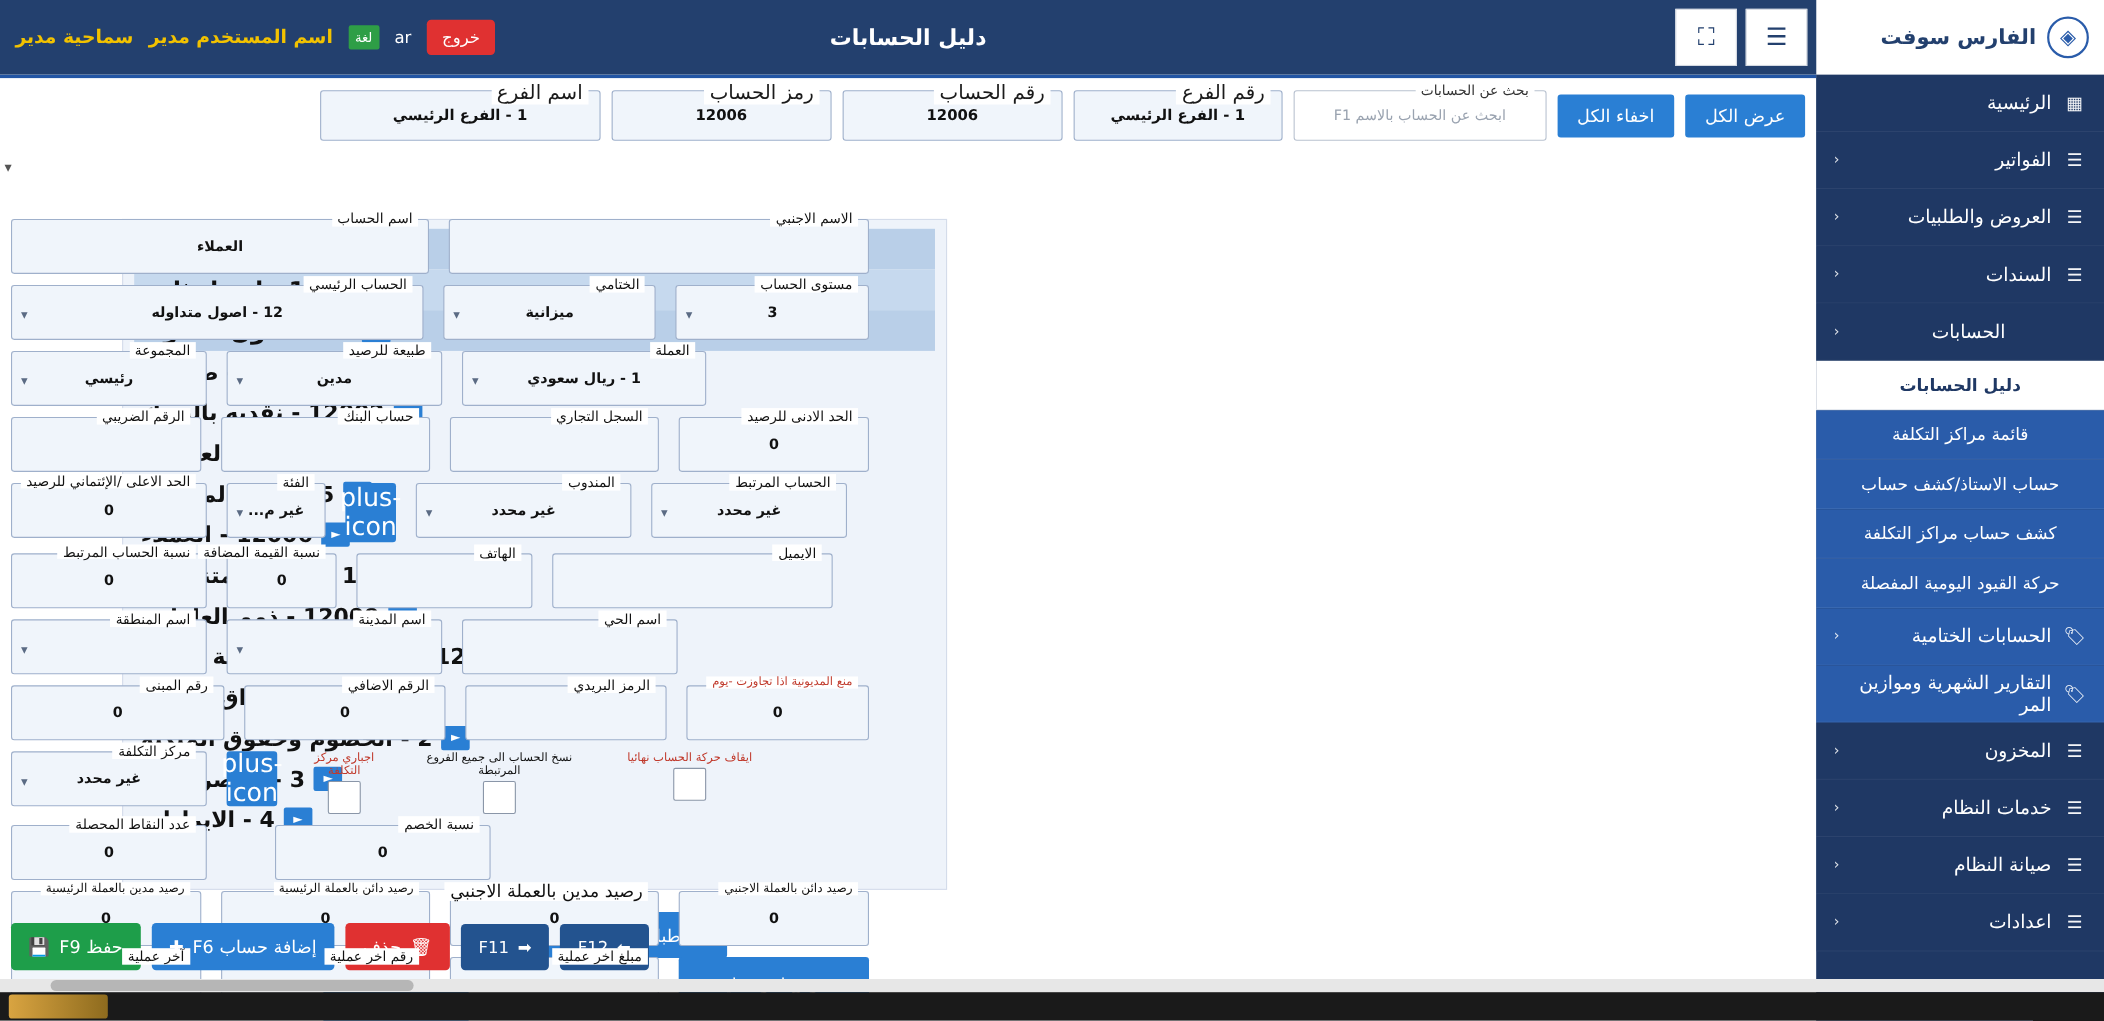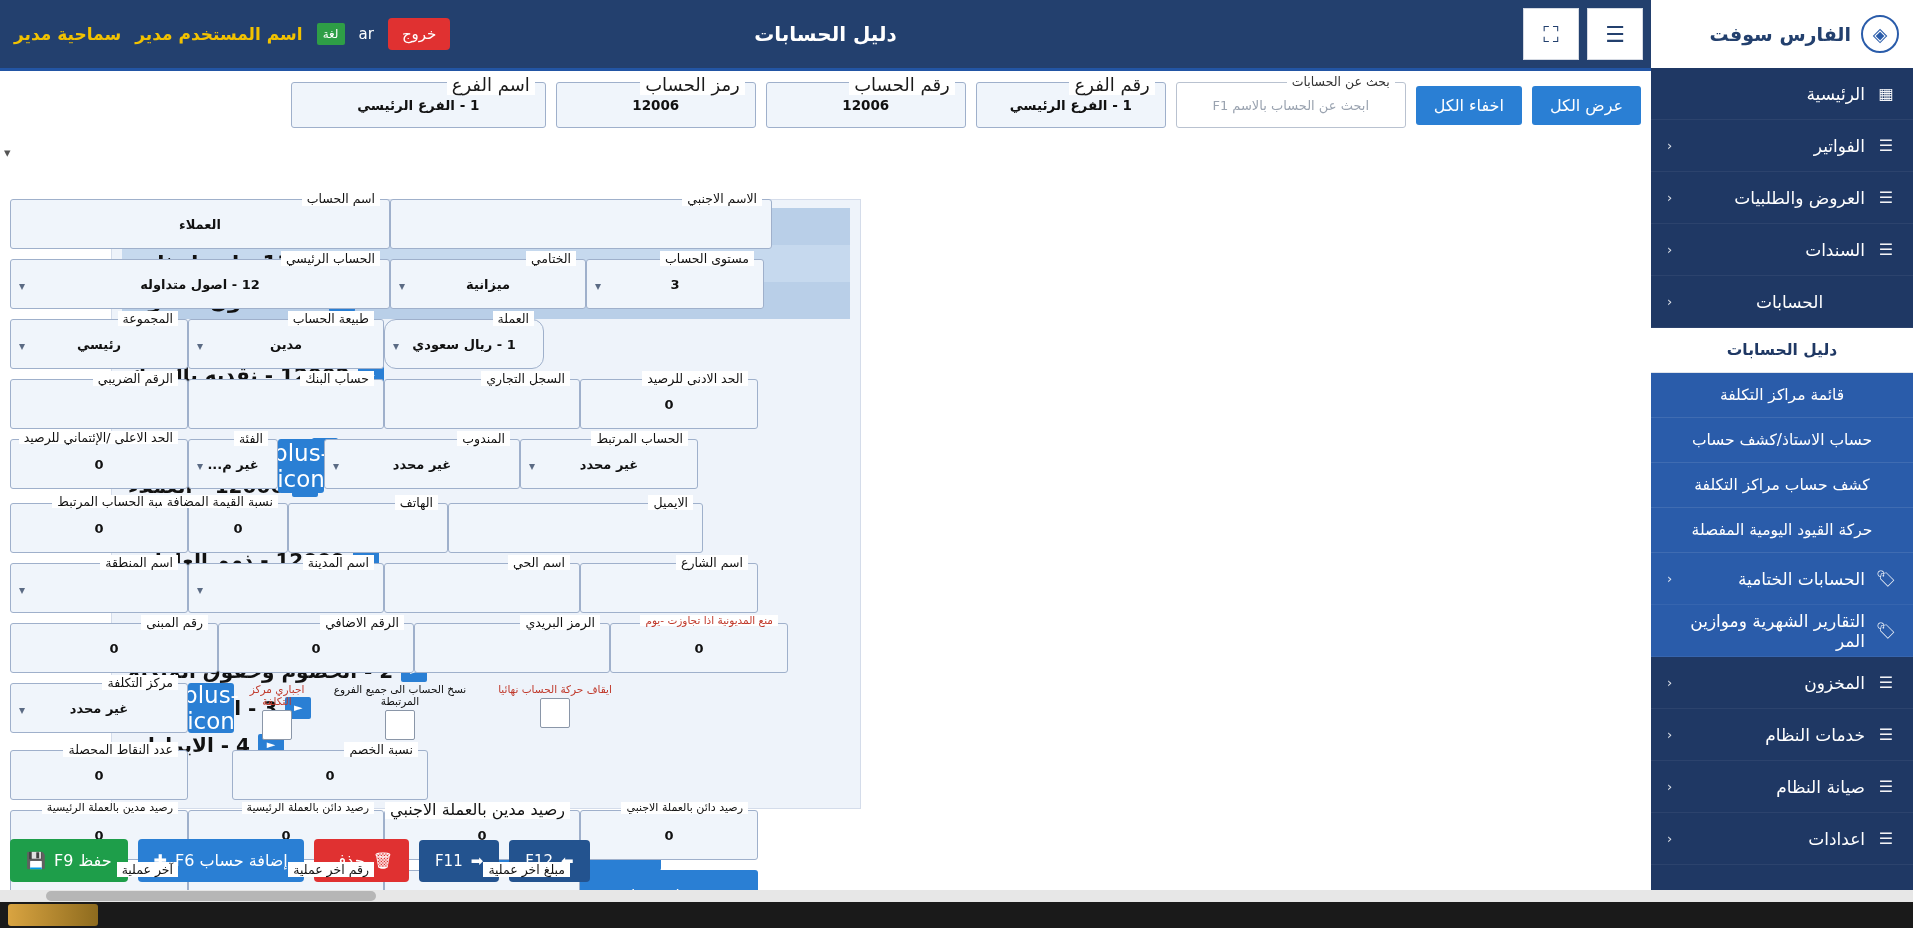--- a/index.html
+++ b/index.html
@@ -223,21 +223,21 @@
     height: 42px; padding: 0 18px;
     font-size: 16px; cursor: pointer; font-family: inherit;
     display: flex; align-items: center; gap: 9px;
   }
 
   
   .form-area {
     position: absolute; top: 128px; left: 10px;
     width: 780px; height: 800px;
   }
-  .frow { display: flex; gap: 0; margin-bottom: 10px; flex-direction: row-reverse; }
+  .frow { display: flex; gap: 18px; margin-bottom: 10px; flex-direction: row-reverse; }
   .f { position: relative; border: 1px solid #9fb0cb; border-radius: 3px; background: #f0f5fb; height: 50px; }
   .f .cap {
     position: absolute; top: -9px; right: 9px;
     background: #ffffff; padding: 0 5px; font-size: 12.5px; color: #111;
     white-space: nowrap; z-index: 2;
   }
   .f .val {
     position: absolute; inset: 0;
     display: flex; align-items: center; justify-content: center;
     font-size: 13px; color: #111; font-weight: bold; padding: 0 20px;
@@ -523,24 +523,24 @@
           <span class="val">3</span>
         </div>
       </div>
 
       <div class="frow">
         <div class="f sel" style="width:178px;">
           <span class="cap">المجموعة</span>
           <span class="val">رئيسي</span>
         </div>
         <div class="f sel" style="width:196px;">
-          <span class="cap">طبيعة الحساب</span>
+          <span class="cap">طبيعة للرصيد</span>
           <span class="val">مدين</span>
         </div>
-        <div class="f sel" style="width:160px;border-radius:12px;">
+        <div class="f sel" style="width:222px;">
           <span class="cap">العملة</span>
           <span class="val">1 - ريال سعودي</span>
         </div>
       </div>
 
       <div class="frow">
         <div class="f" style="width:178px;">
           <span class="cap">الرقم الضريبي</span>
           <span class="val"></span>
         </div>
@@ -601,24 +601,20 @@
         <div class="f sel" style="width:178px;">
           <span class="cap">اسم المنطقة</span>
           <span class="val"></span>
         </div>
         <div class="f sel" style="width:196px;">
           <span class="cap">اسم المدينة</span>
           <span class="val"></span>
         </div>
         <div class="f" style="width:196px;">
           <span class="cap">اسم الحي</span>
-          <span class="val"></span>
-        </div>
-        <div class="f" style="width:178px;">
-          <span class="cap">اسم الشارع</span>
           <span class="val"></span>
         </div>
       </div>
 
       <div class="frow">
         <div class="f" style="width:208px;">
           <span class="cap">رقم المبنى</span>
           <span class="val">0</span>
         </div>
         <div class="f" style="width:196px;">

